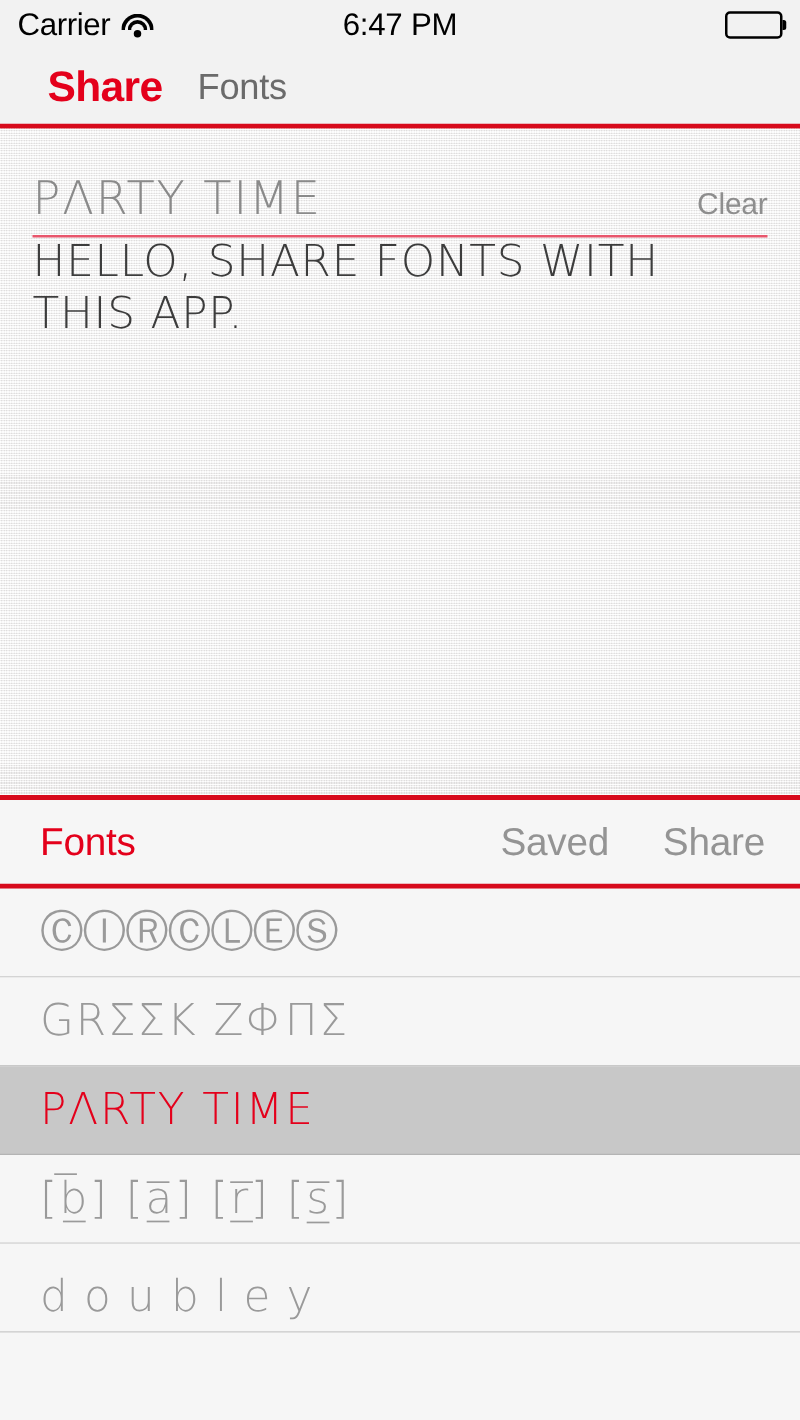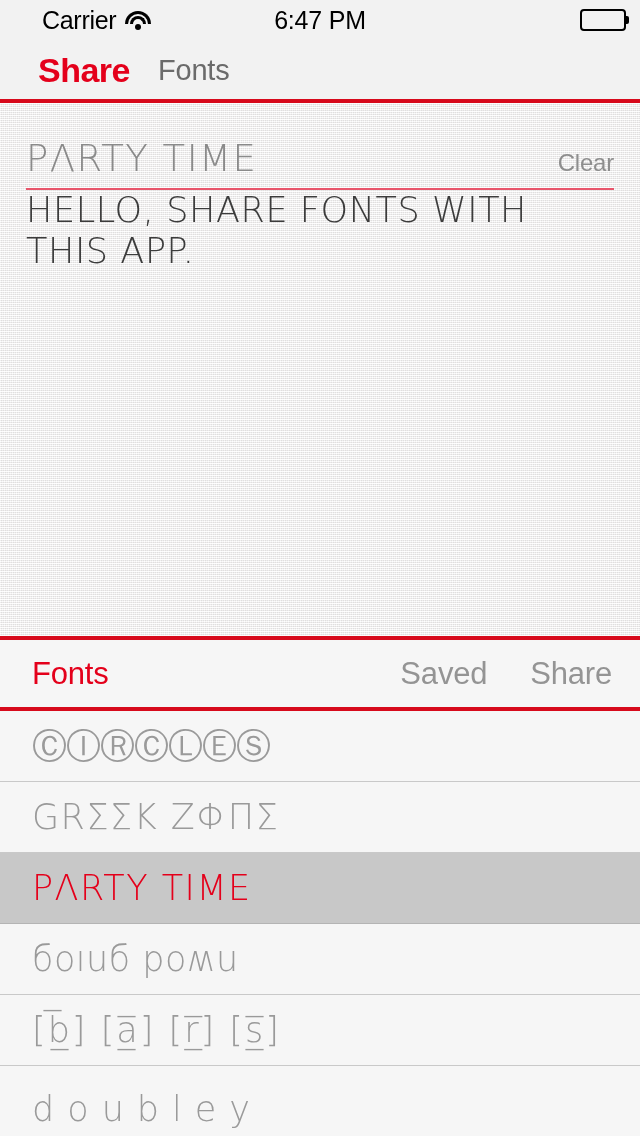--- a/index.html
+++ b/index.html
@@ -28,21 +28,21 @@
 
   #app { position:relative; width:640px; height:1136px; }
 
   
   .statusbar {
     position:absolute; top:0; left:0; width:640px; height:40px;
     background:#f2f2f2;
     display:flex; align-items:center;
     padding:0 14px;
   }
-  .sb-left { display:flex; align-items:center; gap:9px; flex:0 0 auto;margin-left:28px; }
+  .sb-left { display:flex; align-items:center; gap:9px; flex:0 0 auto; }
   .sb-carrier { font-size:25px; color:#000; letter-spacing:-0.3px; }
   .sb-center {
     position:absolute; left:0; width:640px; text-align:center;
     font-size:25px; font-weight:normal; color:#000; letter-spacing:-0.2px;
     pointer-events:none;
   }
   .sb-right { margin-left:auto; display:flex; align-items:center; }
 
   .wifi { position:relative; width:26px; height:19px; }
   .wifi i {
@@ -197,23 +197,20 @@
     <div class="frow">
       <span class="sample sty-circles">ⒸⒾⓇⒸⓁⒺⓈ</span>
     </div>
     <div class="frow">
       <span class="sample sty-greek">GRΣΣK ZΦΠΣ</span>
     </div>
     <div class="frow sel">
       <span class="sample sty-party">PΛRTY TIME</span>
     </div>
     <div class="frow">
-      <span class="sample sty-down">бoıuб poʍu</span>
-    </div>
-    <div class="frow">
       <span class="sample sty-bars">[b̲̅] [a̲̅] [r̲̅] [s̲̅]</span>
     </div>
     <div class="frow">
       <span class="sample sty-doubley">doubley</span>
     </div>
   </div>
 
 </div>
 
 </body></html>

